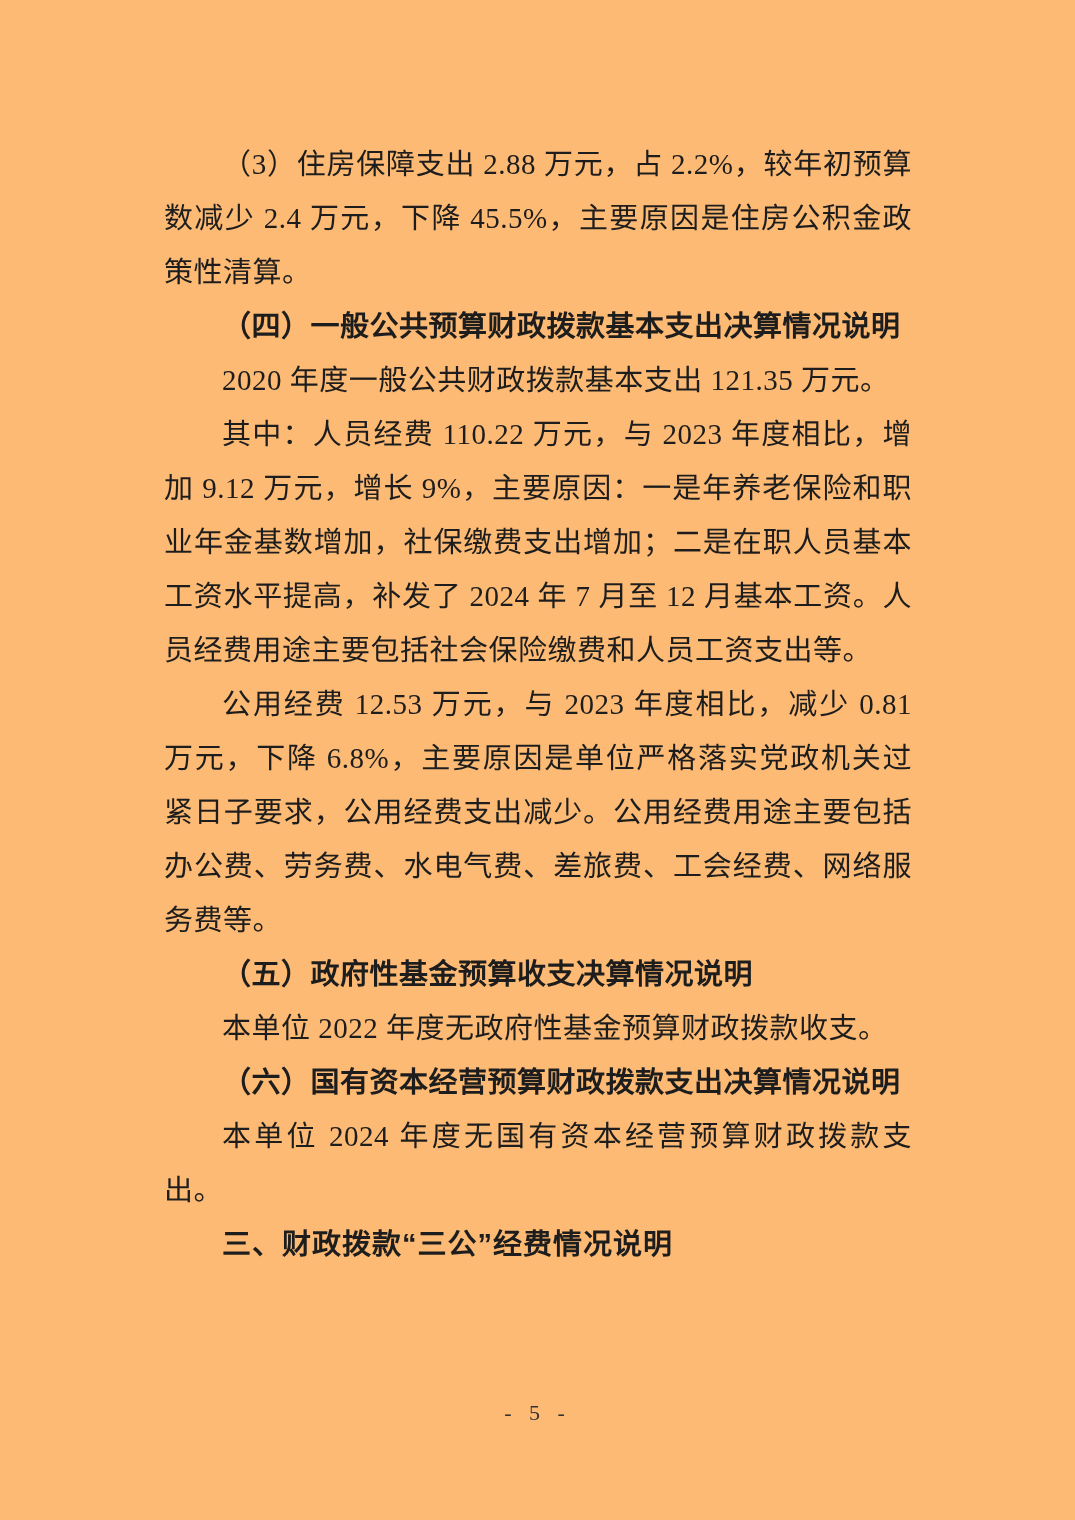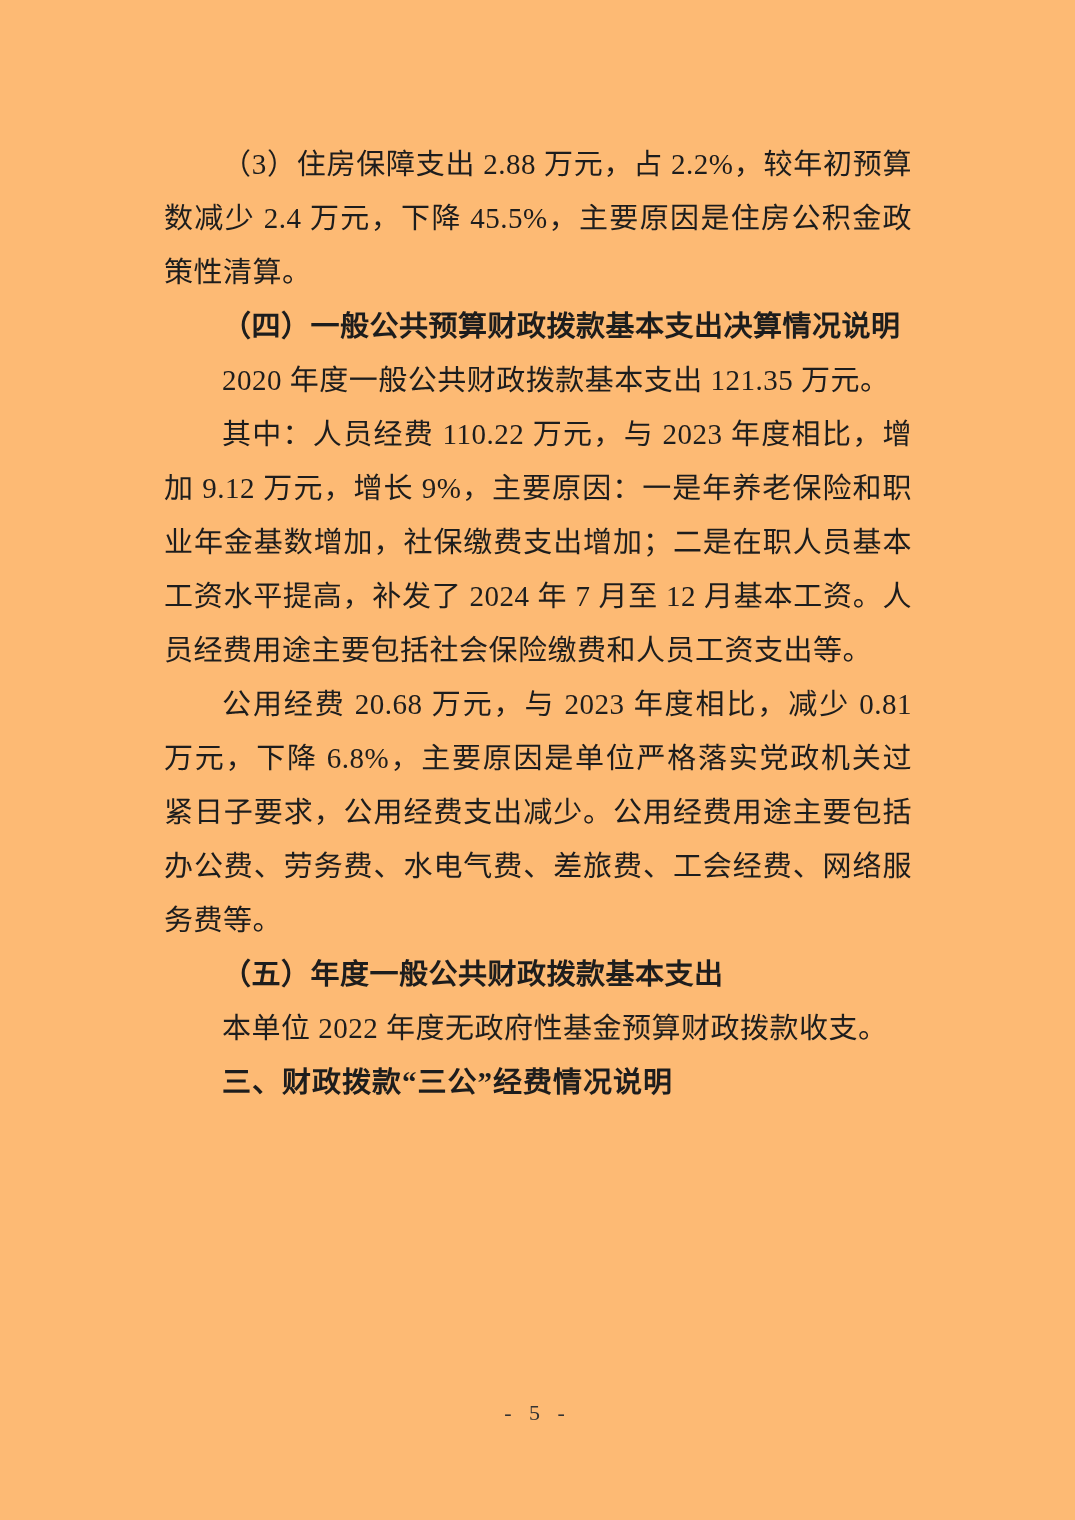--- a/index.html
+++ b/index.html
@@ -40,21 +40,21 @@
     word-break: break-all;
   }
   
   p.sub-heading {
     font-weight: bold;
     font-family: Liberation Serif, serif;
   }
   
   p.section-heading {
     font-weight: bold;
-    font-family: Liberation Serif, serif;
+    font-family: Liberation Sans, sans-serif;
     letter-spacing: 1px;
   }
   .page-footer {
     position: absolute;
     left: 0;
     top: 1400px;
     width: 1075px;
     text-align: center;
     font-size: 22px;
     color: #333333;
@@ -69,27 +69,29 @@
   <main class="doc-body">
     <p class="body-paragraph">（3）住房保障支出 2.88 万元，占 2.2%，较年初预算数减少 2.4 万元，下降 45.5%，主要原因是住房公积金政策性清算。</p>
 
 
     <p class="sub-heading">（四）一般公共预算财政拨款基本支出决算情况说明</p>
 
     <p class="body-paragraph">2020 年度一般公共财政拨款基本支出 121.35 万元。</p>
 
     <p class="body-paragraph">其中：人员经费 110.22 万元，与 2023 年度相比，增加 9.12 万元，增长 9%，主要原因：一是年养老保险和职业年金基数增加，社保缴费支出增加；二是在职人员基本工资水平提高，补发了 2024 年 7 月至 12 月基本工资。人员经费用途主要包括社会保险缴费和人员工资支出等。</p>
 
-    <p class="body-paragraph">公用经费 20.68 万元，与 2023 年度相比，减少 0.81 万元，下降 6.8%，主要原因是单位严格落实党政机关过紧日子要求，公用经费支出减少。公用经费用途主要包括办公费、劳务费、水电气费、差旅费、工会经费、网络服务费等。</p>
+    <p class="body-paragraph">公用经费 12.53 万元，与 2023 年度相比，减少 0.81 万元，下降 6.8%，主要原因是单位严格落实党政机关过紧日子要求，公用经费支出减少。公用经费用途主要包括办公费、劳务费、水电气费、差旅费、工会经费、网络服务费等。</p>
 
-    <p class="sub-heading">（五）年度一般公共财政拨款基本支出</p>
+    <p class="sub-heading">（五）政府性基金预算收支决算情况说明</p>
 
     <p class="body-paragraph">本单位 2022 年度无政府性基金预算财政拨款收支。</p>
 
+    <p class="sub-heading">（六）国有资本经营预算财政拨款支出决算情况说明</p>
 
+    <p class="body-paragraph">本单位 2024 年度无国有资本经营预算财政拨款支出。</p>
 
     <p class="section-heading">三、财政拨款“三公”经费情况说明</p>
 
   </main>
 
   <footer class="page-footer">
     <span>- 5 -</span>
   </footer>
 
 </div>

